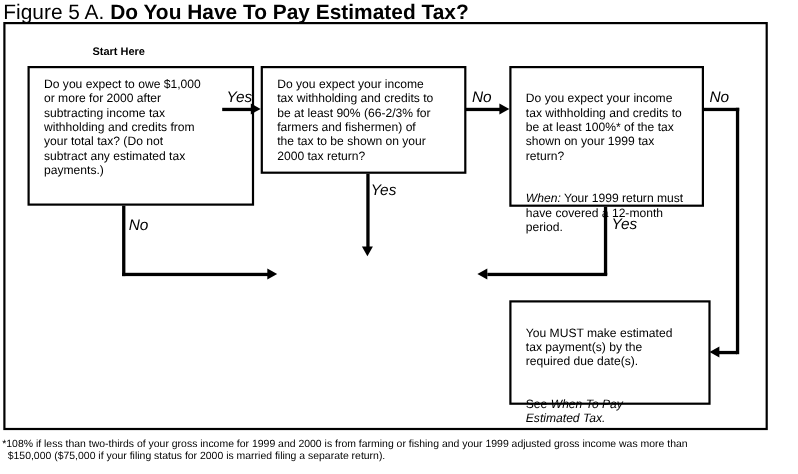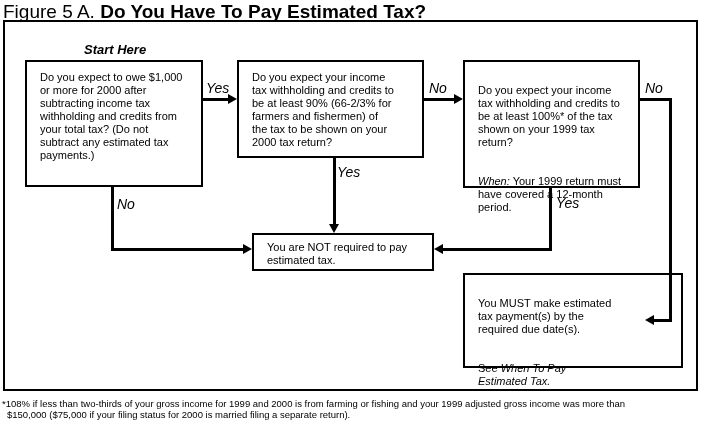--- a/index.html
+++ b/index.html
@@ -4,30 +4,30 @@
 <style>
   html,body{margin:0;padding:0;background:#fff;}
   body{font-family:"Liberation Sans","DejaVu Sans",sans-serif;color:#000;}
   .stage{position:relative;width:725px;height:431px;background:#fff;overflow:hidden;}
 
   .fig-title{position:absolute;left:3px;top:1px;font-size:19px;white-space:nowrap;}
   .fig-title b{font-weight:bold;}
 
   .outer-border{position:absolute;left:3px;top:20px;width:691px;height:367px;border:2px solid #000;}
 
-  .start-here{position:absolute;left:84px;top:42px;font-size:13px;font-weight:bold;font-style:italic;}
+  .start-here{position:absolute;left:84px;top:42px;font-size:10px;font-weight:bold;}
 
   .qbox{position:absolute;border:2px solid #000;background:#fff;box-sizing:border-box;
         font-size:11px;line-height:13px;padding:9px 6px 0 13px;white-space:pre-line;}
   .qbox p{margin:0 0 13px 0;white-space:pre-line;}
-  .box1{left:25px;top:60px;width:178px;height:127px;}
+  .box1{left:25px;top:60px;width:206px;height:127px;}
   .box2{left:237px;top:60px;width:187px;height:98px;}
   .box3{left:463px;top:60px;width:177px;height:128px;}
   .boxnot{left:252px;top:233px;width:182px;height:38px;padding-top:6px;}
-  .boxmust{left:463px;top:273px;width:220px;height:95px;}
+  .boxmust{left:463px;top:273px;width:183px;height:95px;}
 
   .lbl{position:absolute;font-size:14px;font-style:italic;white-space:nowrap;}
 
   .line{position:absolute;background:#000;}
   .ah{position:absolute;width:0;height:0;}
   .ah-right{border-top:5px solid transparent;border-bottom:5px solid transparent;border-left:9px solid #000;}
   .ah-left{border-top:5px solid transparent;border-bottom:5px solid transparent;border-right:9px solid #000;}
   .ah-down{border-left:5px solid transparent;border-right:5px solid transparent;border-top:9px solid #000;}
 
   .footnote{position:absolute;left:2px;top:398px;font-size:9.5px;line-height:11px;width:720px;}
@@ -63,22 +63,20 @@
     <p><span>Do you expect your income
 tax withholding and credits to
 be at least 100%* of the tax
 shown on your 1999 tax
 return?</span></p>
     <p><i>When:</i><span> Your 1999 return must
 have covered a 12-month
 period.</span></p>
   </div>
 
-  <div class="qbox boxnot"><span>You are NOT required to pay
-estimated tax.</span></div>
 
   <div class="qbox boxmust">
     <p><span>You MUST make estimated
 tax payment(s) by the
 required due date(s).</span></p>
     <p><span>See </span><i>When To Pay
 Estimated Tax.</i></p>
   </div>
 
   <div class="lbl" style="left:206px;top:80px;">Yes</div>

